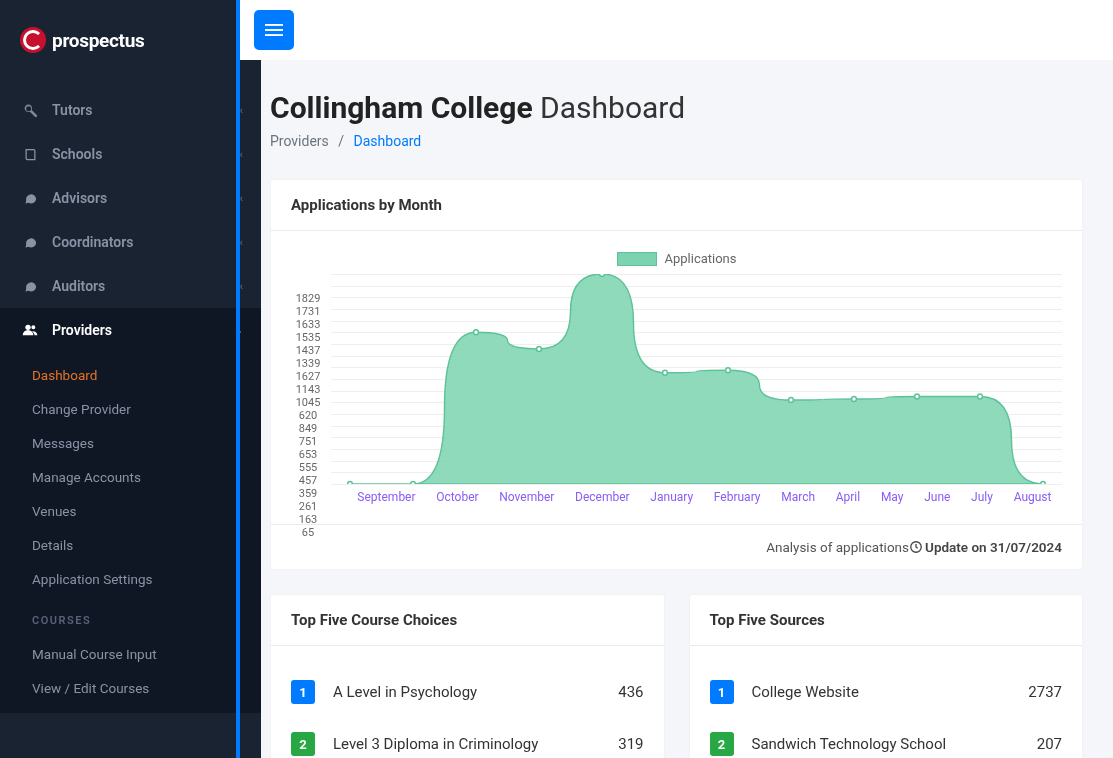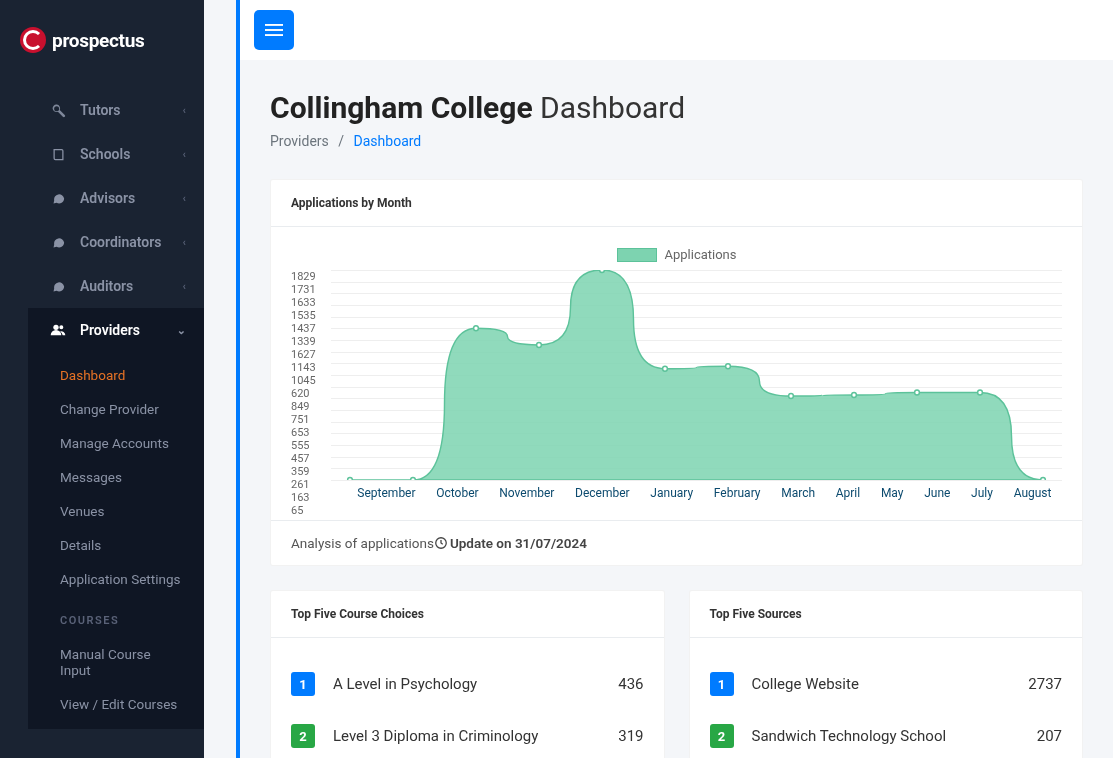--- a/index.html
+++ b/index.html
@@ -1,24 +1,24 @@
 <!DOCTYPE html>
 <html><head>
 <meta charset="utf-8">
 <style>
 * { margin: 0; padding: 0; box-sizing: border-box; }
 body { font-family: -apple-system, BlinkMacSystemFont, "Segoe UI", Roboto, "Helvetica Neue", Arial, sans-serif; background: #f4f6f9; width: 1113px; height: 758px; overflow: hidden; position: relative; }
-.sidebar { position: absolute; left: 0; top: 0; width: 204px; height: 758px; background: #1a2332; color: #8a92a5; }
+.sidebar { position: absolute; left: 0; top: 0; width: 261px; height: 758px; background: #1a2332; color: #8a92a5; }
 .sidebar-accent { position: absolute; left: 236px; top: 0; width: 4px; height: 758px; background: #007bff; }
 .logo-area { height: 80px; display: flex; align-items: center; padding: 0 20px; background: #1a2332; }
 .logo { display: flex; align-items: center; gap: 6px; }
 .logo-icon { width: 26px; height: 26px; border-radius: 50%; background: #c8102e; position: relative; display: flex; align-items: center; justify-content: center; }
 .logo-icon::after { content: ''; width: 14px; height: 14px; border: 3px solid #fff; border-right-color: transparent; border-radius: 50%; }
 .logo-text { color: #fff; font-weight: 700; font-size: 19px; letter-spacing: -0.3px; }
-.nav { padding-top: 8px; padding-left: 28px; }
+.nav { padding-top: 8px; }
 .nav-item { display: flex; align-items: center; padding: 14px 20px; color: #8a92a5; cursor: pointer; font-size: 14px; font-weight: 600; position: relative; }
 .nav-item.active { background: #0f1624; color: #fff; }
 .nav-item .nav-icon { width: 20px; margin-right: 12px; display: inline-flex; align-items: center; justify-content: center; }
 .nav-item .chev { position: absolute; right: 18px; font-size: 11px; color: #5a6278; }
 .nav-item.active .chev { color: #8a92a5; }
 .sub-nav { background: #0f1624; padding: 6px 0 8px 0; }
 .sub-item { padding: 9px 20px 9px 32px; color: #8a92a5; font-size: 13.5px; cursor: pointer; }
 .sub-item.active { color: #e67225; }
 .sub-heading { padding: 18px 20px 10px 32px; color: #5a6278; font-size: 11px; letter-spacing: 1.5px; font-weight: 600; }
 .main { position: absolute; left: 240px; top: 0; right: 0; height: 758px; overflow: hidden; }
@@ -27,33 +27,33 @@
 .hamburger svg { width: 18px; height: 18px; fill: #fff; }
 .content { padding: 30px 30px 0 30px; }
 .page-header { margin-bottom: 30px; }
 .page-title { font-size: 30px; color: #333; font-weight: 400; }
 .page-title b { font-weight: 700; color: #222; }
 .breadcrumb { margin-top: 8px; font-size: 14px; color: #6c757d; }
 .breadcrumb .sep { margin: 0 6px; color: #6c757d; }
 .breadcrumb .current { color: #007bff; }
 .card { background: #fff; border-radius: 3px; border: 1px solid rgba(0,0,0,0.05); margin-bottom: 24px; }
 .card-header { padding: 16px 20px; border-bottom: 1px solid #e9ecef; }
-.card-title { font-size: 12px; font-weight: 700; color: #333; }
+.card-title { font-size: 15px; font-weight: 700; color: #333; }
 .card-body { padding: 20px; }
 .chart-wrap { position: relative; }
 .chart-legend { display: flex; justify-content: center; margin-bottom: 8px; font-size: 13px; color: #666; align-items: center; gap: 8px; }
 .legend-box { width: 40px; height: 14px; background: #7dd3b0; border: 1px solid #5cc29a; display: inline-block; }
 .chart-area { display: flex; }
-.y-axis { width: 40px; display: flex; flex-direction: column; justify-content: space-between; align-items: flex-start; padding-right: 6px; font-size: 11px; color: #666; height: 210px; }
+.y-axis { width: 40px; display: flex; flex-direction: column; justify-content: space-between; align-items: center; padding-right: 6px; font-size: 11px; color: #666; height: 210px; margin-top: 18px; }
 .plot { flex: 1; position: relative; height: 230px; }
 .grid-lines { position: absolute; inset: 0 0 20px 0; }
 .grid-line { position: absolute; left: 0; right: 0; height: 1px; background: #eee; }
-.x-axis { position: absolute; bottom: 0; left: 16px; right: 0; display: flex; justify-content: space-around; font-size: 12px; color: #0c4a6e; }
+.x-axis { position: absolute; bottom: 0; left: 16px; right: 0; display: flex; justify-content: space-around; font-size: 12px; color: #8b5cf6; }
 svg.area-chart { position: absolute; left: 0; top: 0; width: 100%; height: 210px; }
-.card-footer { padding: 14px 20px; border-top: 1px solid #e9ecef; display: flex; justify-content: flex-start; align-items: center; font-size: 13.5px; color: #555; }
+.card-footer { padding: 14px 20px; border-top: 1px solid #e9ecef; display: flex; justify-content: flex-end; align-items: center; font-size: 13.5px; color: #555; }
 .card-footer .update { display: flex; align-items: center; gap: 2px; font-weight: 600; color: #444; }
 .row { display: flex; gap: 24px; }
 .col { flex: 1; }
 .list-item { display: flex; align-items: center; padding: 14px 0; }
 .rank-badge { width: 24px; height: 24px; border-radius: 3px; color: #fff; font-weight: 700; font-size: 13px; display: flex; align-items: center; justify-content: center; margin-right: 18px; }
 .rank-1 { background: #007bff; }
 .rank-2, .rank-3 { background: #28a745; }
 .item-label { flex: 1; font-size: 15px; color: #333; }
 .item-value { font-size: 15px; color: #333; }
 </style>
@@ -119,22 +119,22 @@
             <circle cx="9" cy="8" r="4"></circle>
             <path d="M17 20a8 8 0 00-16 0h16zM17 11a3 3 0 100-6 3 3 0 000 6zm6 9a6 6 0 00-8-5.6A10 10 0 0119 20h4z"></path>
           </svg>
         </span>
     <span>Providers</span>
     <span class="chev">⌄</span>
   </div>
       <div class="sub-nav">
         <div class="sub-item active">Dashboard</div>
         <div class="sub-item">Change Provider</div>
+        <div class="sub-item">Messages</div>
         <div class="sub-item">Manage Accounts</div>
-        <div class="sub-item">Messages</div>
         <div class="sub-item">Venues</div>
         <div class="sub-item">Details</div>
         <div class="sub-item">Application Settings</div>
         <div class="sub-heading">COURSES</div>
         <div class="sub-item">Manual Course Input</div>
         <div class="sub-item">View / Edit Courses</div>
       </div>
     </div>
 </div>
 <div class="sidebar-accent"></div>

